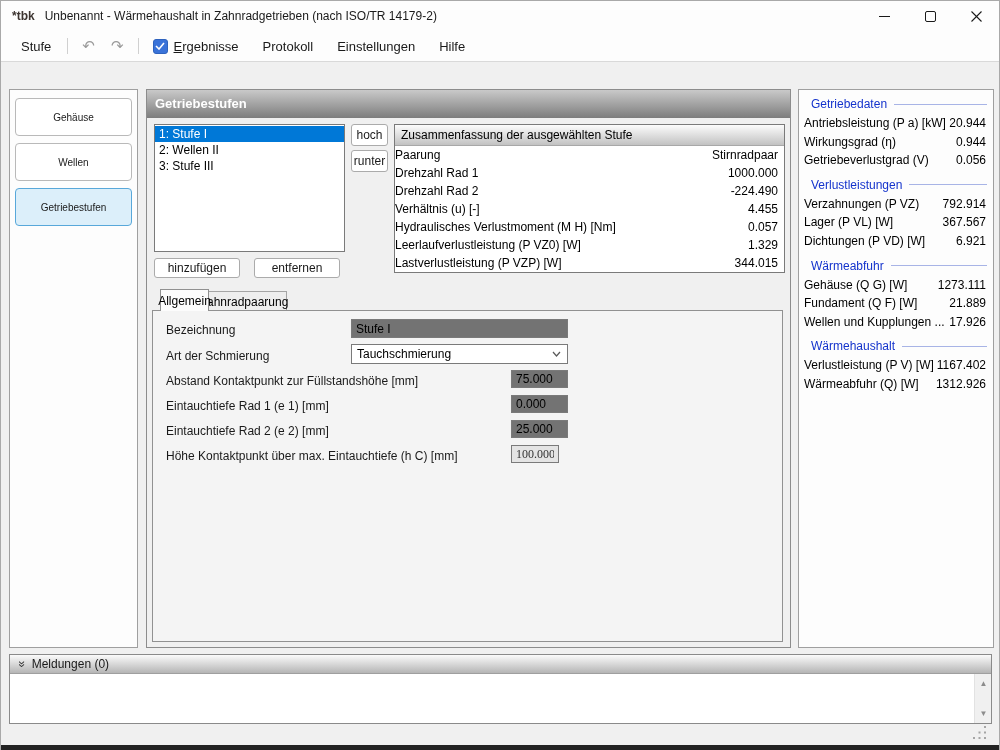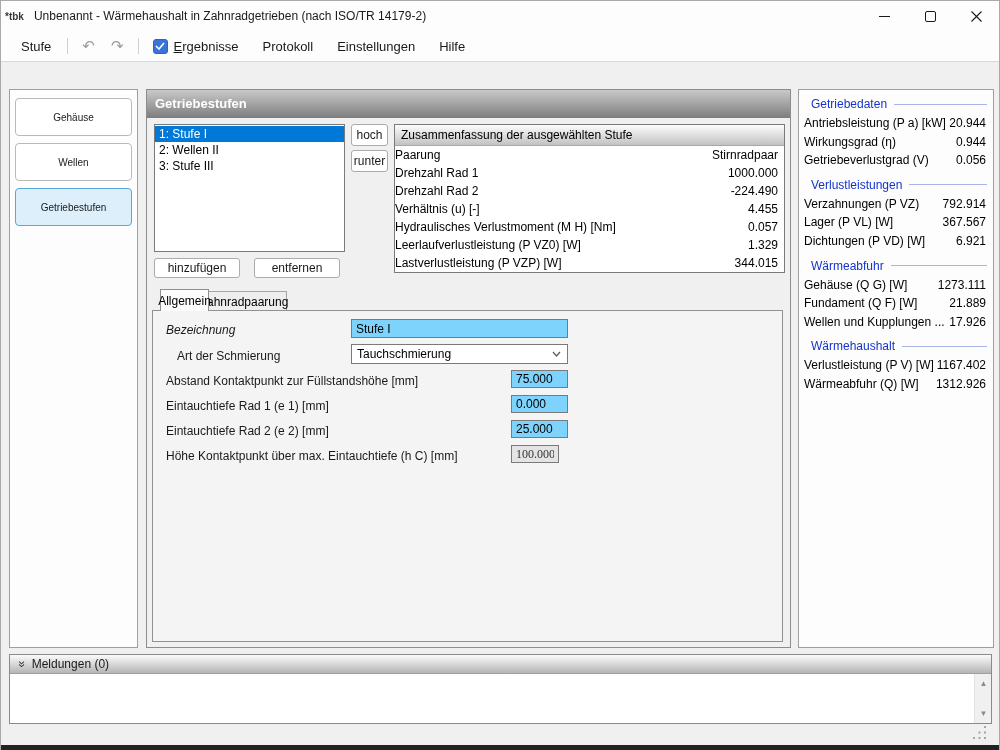--- a/index.html
+++ b/index.html
@@ -3,21 +3,21 @@
 <meta charset="utf-8">
 <style>
   * { margin:0; padding:0; box-sizing:border-box; }
   html,body { width:1000px; height:750px; background:#d8d8d8; font-family:"Liberation Sans", sans-serif; }
   .window {
     position:relative; width:1000px; height:750px; background:#f0f0f0;
     border:1px solid #a9a9a9; border-bottom:none; overflow:hidden;
   }
   
   .titlebar { position:absolute; left:0; top:0; width:100%; height:30px; background:#fdfdfd; display:flex; align-items:center; }
-  .app-icon { margin-left:4px; font-size:10px; font-weight:bold; color:#3c3430; letter-spacing:0; white-space:nowrap; }
+  .app-icon { margin-left:11px; font-size:12px; font-weight:bold; color:#3c3430; letter-spacing:0; white-space:nowrap; }
   .win-title { margin-left:10px; font-size:12px; color:#1a1a1a; }
   .win-controls { position:absolute; right:0; top:0; height:30px; display:flex; }
   .win-btn { width:46px; height:30px; display:flex; align-items:center; justify-content:center; cursor:default; }
   .win-btn svg { display:block; }
   
   .menubar { position:absolute; left:0; top:30px; width:100%; height:31px; background:#fdfdfd; border-bottom:1px solid #d9d9d9; display:flex; align-items:center; font-size:13px; color:#1a1a1a; }
   .menu-item { padding:4px 10px; }
   .mb-sep { width:1px; height:16px; background:#d0d0d0; margin:0 6px; }
   .tool-icon { color:#9a9a9a; font-size:15px; padding:0 8px; line-height:16px; }
   .chk-wrap { display:flex; align-items:center; gap:6px; padding:0 8px; }
@@ -38,21 +38,21 @@
   .summary-header { height:21px; background:linear-gradient(180deg,#fcfcfc,#c2c2c2); border-bottom:1px solid #a8a8a8; font-size:12px; color:#000; line-height:20px; padding-left:6px; }
   .summary-row { height:18px; display:flex; font-size:12px; line-height:18px; }
   .summary-row .lbl { flex:1; }
   .summary-row .val { padding-right:6px; text-align:right; }
   
   .tab { position:absolute; font-size:12px; display:flex; align-items:center; justify-content:center; }
   .tab.active { left:13px; top:199px; width:49px; height:22px; background:#fcfcfc; border:1px solid #919191; border-bottom:none; z-index:3; }
   .tab.inactive { left:54px; top:201px; width:86px; height:20px; background:#eeeeee; border:1px solid #a5a5a5; border-bottom:none; z-index:1; }
   .tabpage { position:absolute; left:5px; top:220px; width:631px; height:332px; background:#f4f4f4; border:1px solid #919191; z-index:2; }
   .frm-label { position:absolute; left:13px; font-size:12px; color:#1a1a1a; }
-  .txt { position:absolute; border:1px solid #7a7a7a; background:#7dd3fc; font-family:"Liberation Sans", sans-serif; font-size:12px; padding:0 4px; color:#000; }
+  .txt { position:absolute; border:1px solid #7a7a7a; background:#737373; font-family:"Liberation Sans", sans-serif; font-size:12px; padding:0 4px; color:#000; }
   .txt:disabled, .txt.disabled { background:#e4e4e4; color:#333; }
   .combo { position:absolute; border:1px solid #7a7a7a; background:#fff; font-size:12px; display:flex; align-items:center; padding-left:5px; }
   .combo .chev { position:absolute; right:6px; top:6px; }
   
   .results { position:absolute; left:797px; top:88px; width:196px; height:559px; background:#fdfdfd; border:1px solid #9f9f9f; padding-top:5px; }
   .sec-title { display:flex; align-items:center; margin:2px 6px 3px 12px; color:#1433cc; font-size:12px; white-space:nowrap; }
   .sec-title .rule { flex:1; border-top:1px solid #a8b4e6; margin-left:7px; }
   .res-row { display:flex; font-size:12px; line-height:18.6px; padding:0 7px 0 5px; color:#000; }
   .res-row .lbl { flex:1; white-space:nowrap; overflow:hidden; }
   .res-row .val { text-align:right; }
@@ -165,24 +165,24 @@
         </div>
     </div>
 
     <div class="wide-btn" style="left:7px;">hinzufügen</div>
     <div class="wide-btn" style="left:107px;">entfernen</div>
 
     <div class="tab active">Allgemein</div>
     <div class="tab inactive">Zahnradpaarung</div>
 
     <div class="tabpage">
-      <span class="frm-label" style="top:12px;font-style:italic;">Bezeichnung</span>
+      <span class="frm-label" style="top:12px;">Bezeichnung</span>
       <input class="txt" style="left: 198px; top: 8px; width: 217px; height: 19px;" value="Stufe I">
 
-      <span class="frm-label" style="top:38px;margin-left:11px;">Art der Schmierung</span>
+      <span class="frm-label" style="top:38px;">Art der Schmierung</span>
       <div class="combo" style="left:198px; top:33px; width:217px; height:20px;">
         <span>Tauchschmierung</span>
         <svg class="chev" width="9" height="6">
             <polyline points="1,1 4.5,5 8,1" fill="none" stroke="#5a5a5a" stroke-width="1.2"></polyline>
           </svg>
       </div>
 
       <span class="frm-label" style="top:63px;">Abstand Kontaktpunkt zur Füllstandshöhe [mm]</span>
       <input class="txt" style="left: 358px; top: 59px; width: 57px; height: 18px;" value="75.000">
 

